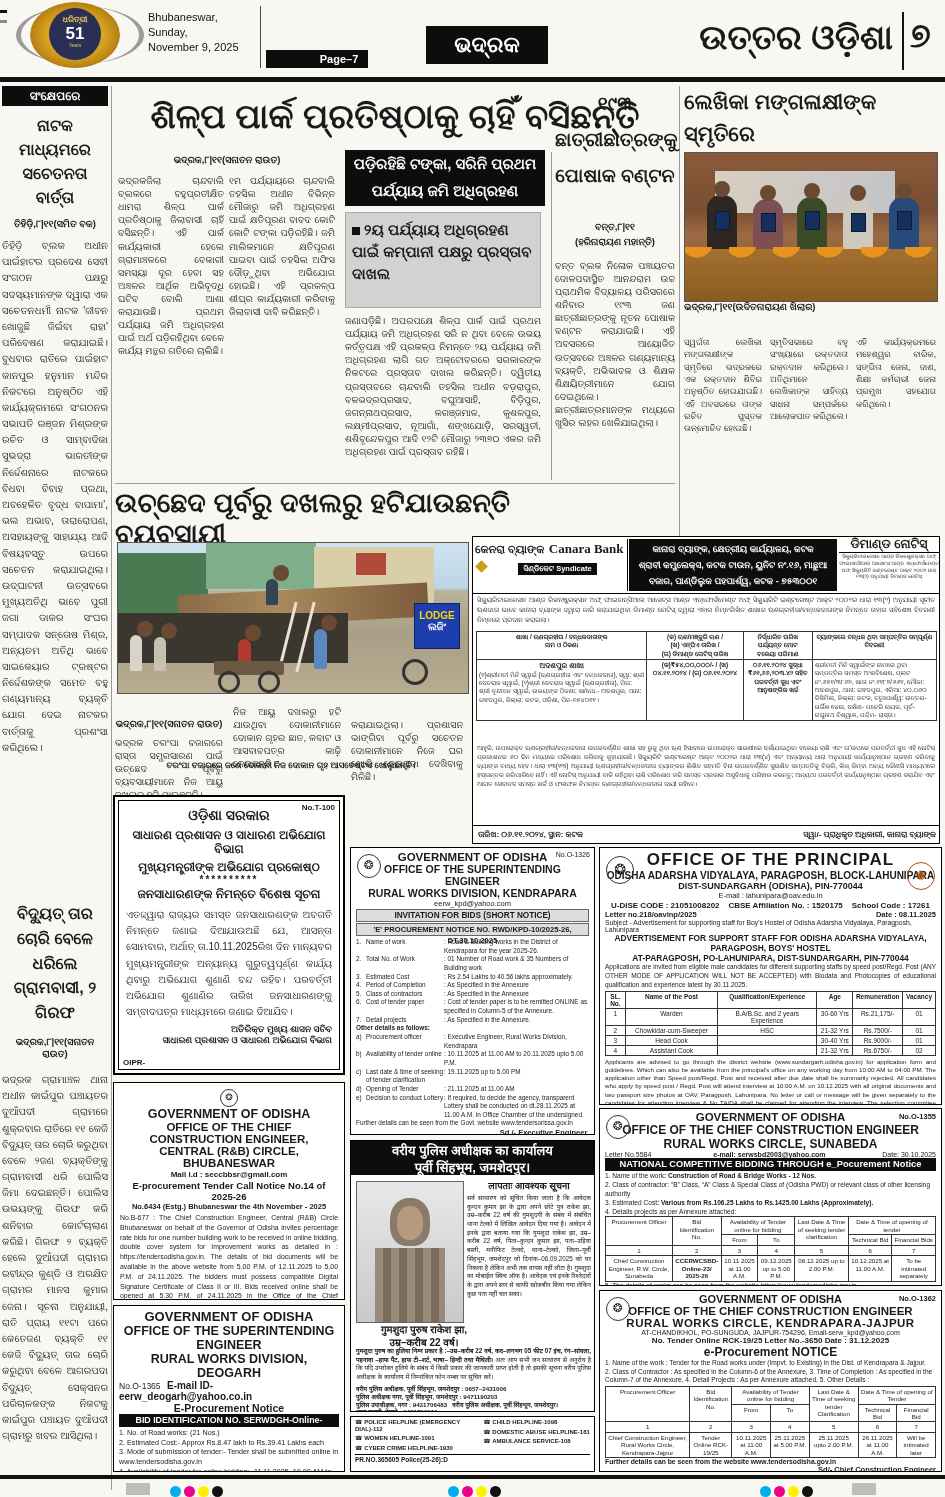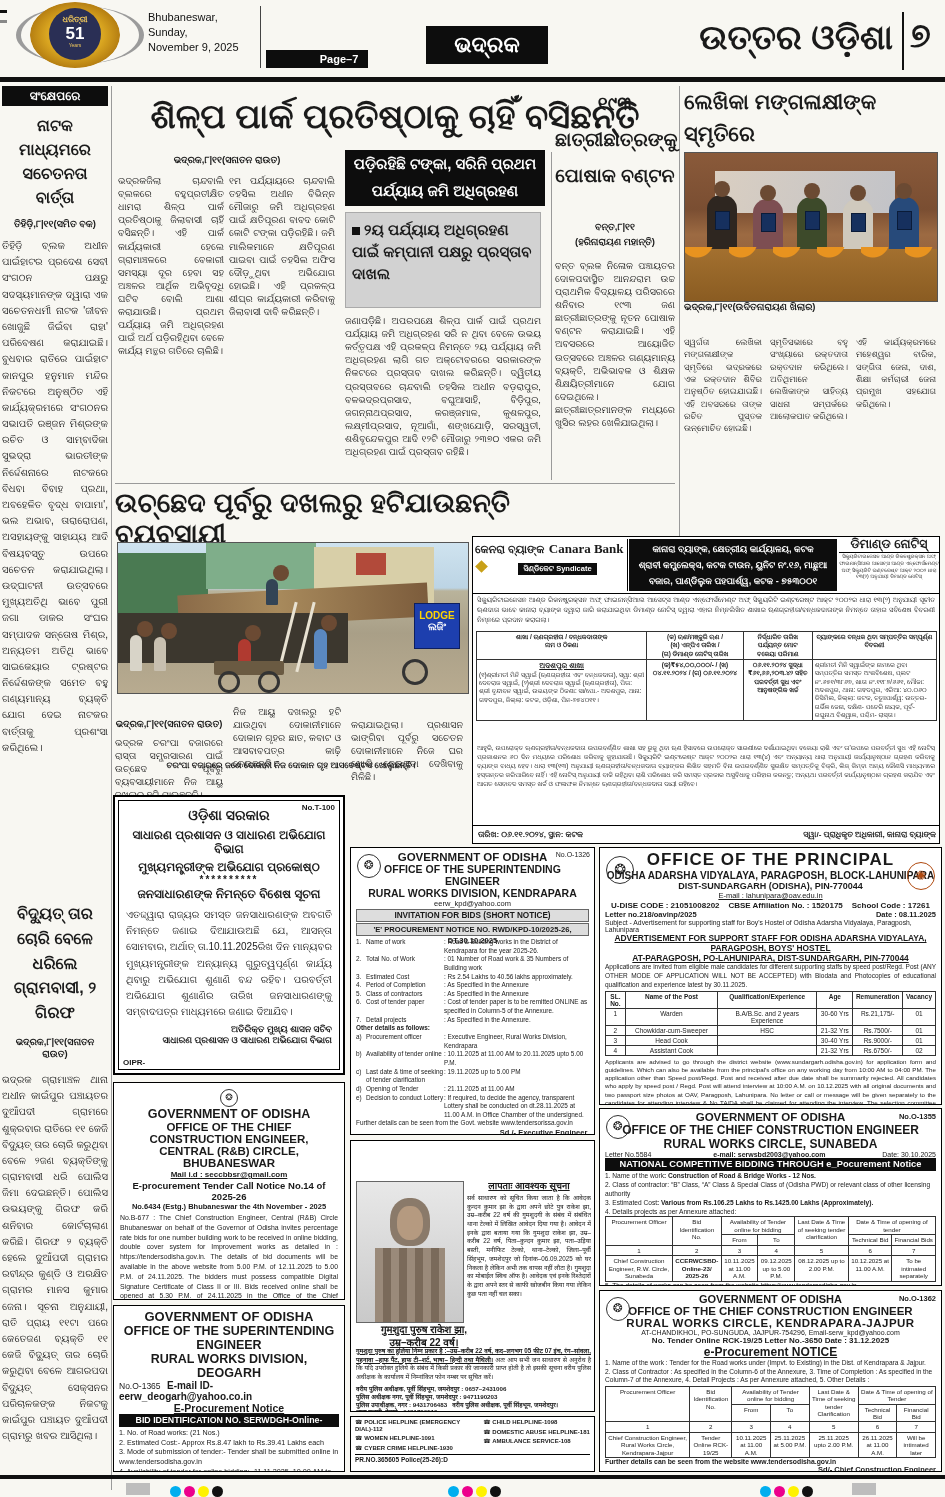--- a/index.html
+++ b/index.html
@@ -16,21 +16,21 @@
   .blackbar{background:#0d0d0d;color:#fff;}
   .n-box{position:absolute;background:#fff;border:1.6px solid #000;overflow:hidden;box-sizing:border-box;}
   .body-od{font-size:10px;line-height:1.62;}
   .body-od-s{font-size:9.5px;line-height:1.38;}
   .dateline{font-size:9.5px;font-weight:bold;}
   .serif{font-family:"Liberation Serif","DejaVu Serif",serif;}
   table{border-collapse:collapse;}
   td,th{border:1px solid #333;padding:1px 2px;vertical-align:top;}
   .photo{position:absolute;overflow:hidden;}
   .sig{text-align:right;font-weight:bold;}
-  .u{text-decoration:underline;}
+  .u{}
   .tiny{font-size:6.5px;line-height:1.3;}
   .garland{position:absolute;left:0;right:0;height:26px;
      background:radial-gradient(circle at 12px -6px,#e8931f 16px,transparent 17px);
      background-size:44px 26px;background-repeat:repeat-x;}
   .figure{position:absolute;width:30px;height:64px;background:#2e2620;border-radius:14px 14px 3px 3px;}
   .figure:before{content:"";position:absolute;left:7px;top:-14px;width:16px;height:16px;border-radius:50%;background:#6b4a33;}
   .book{position:absolute;width:13px;height:17px;background:#16305e;border:1px solid #0a1b38;}
   .dotrow span{display:inline-block;width:11px;height:11px;border-radius:50%;margin-right:3px;}
 </style>
 </head>
@@ -409,20 +409,24 @@
     <div style="position:relative;">
 
       <div class="sig" style="font-size:7.5px;line-height:1.3;">
         <div>Sd./- Executive Engineer,</div>
 
       </div>
     </div>
   </div>
 
   <div class="n-box" style="left:350px;top:1140px;width:245px;height:272px;">
+    <div class="blackbar ctr b" style="height:34px;font-size:13px;line-height:1.3;padding-top:2px;box-sizing:border-box;">
+      <div>वरीय पुलिस अधीक्षक का कार्यालय</div>
+      <div>पूर्वी सिंहभूम, जमशेदपुर।</div>
+    </div>
 
     <div class="photo" style="left:5px;top:40px;width:106px;height:140px;background:linear-gradient(180deg,#e8e8e8,#c9c9c9);border:1px solid #666;">
       <div class="abs" style="left:33px;top:16px;width:40px;height:48px;background:#8a7a6a;border-radius:45% 45% 40% 40%;"></div>
       <div class="abs" style="left:40px;top:24px;width:26px;height:34px;background:#b59a80;border-radius:45%;"></div>
       <div class="abs" style="left:18px;top:66px;width:70px;height:74px;background:repeating-linear-gradient(90deg,#9a8a7a 0 8px,#7a6a5a 8px 16px);"></div>
     </div>
     <div class="b ctr u" style="position:absolute;left:20px;top:182px;width:106px;font-size:10px;line-height:1.3;">
       <div>गुमशुदा पुरुष राकेश झा,</div>
       <div>उम्र–करीब 22 वर्ष।</div>
     </div>

